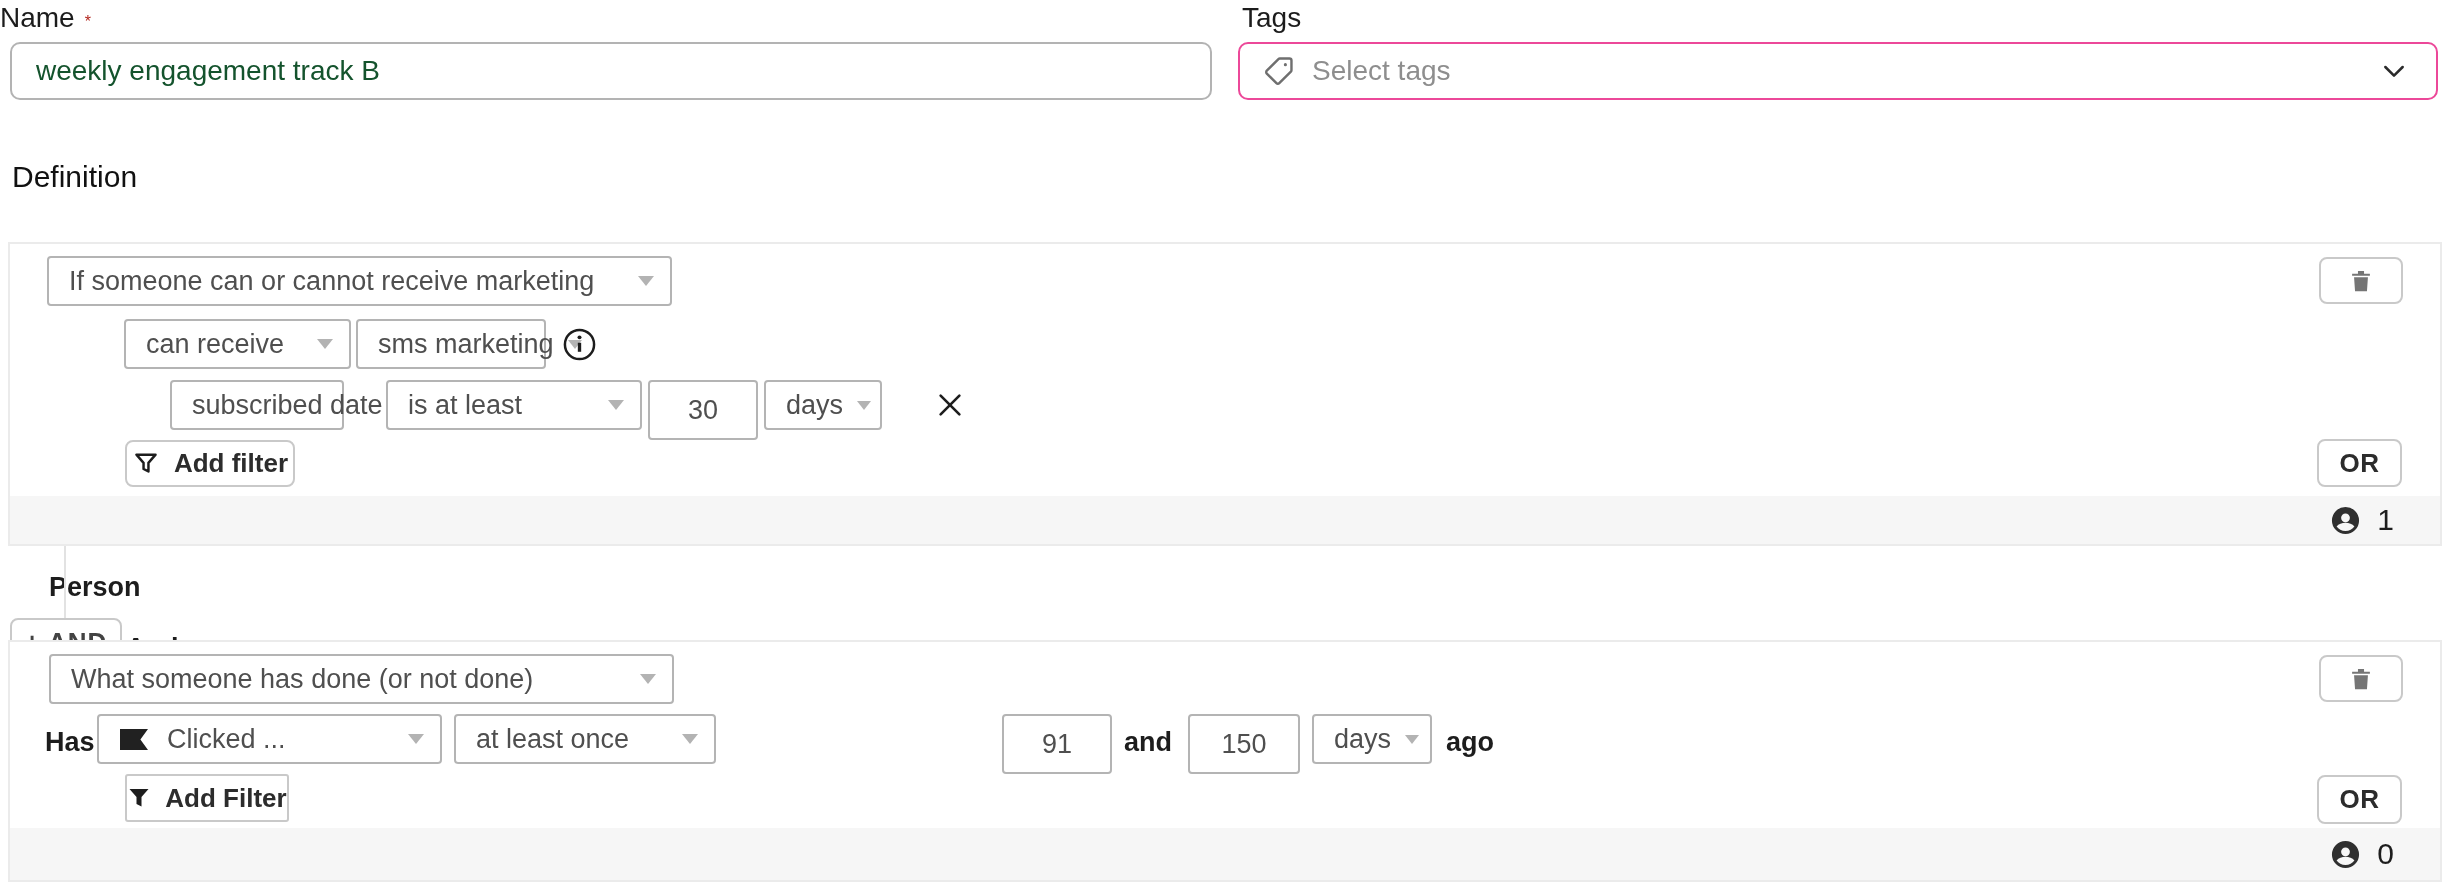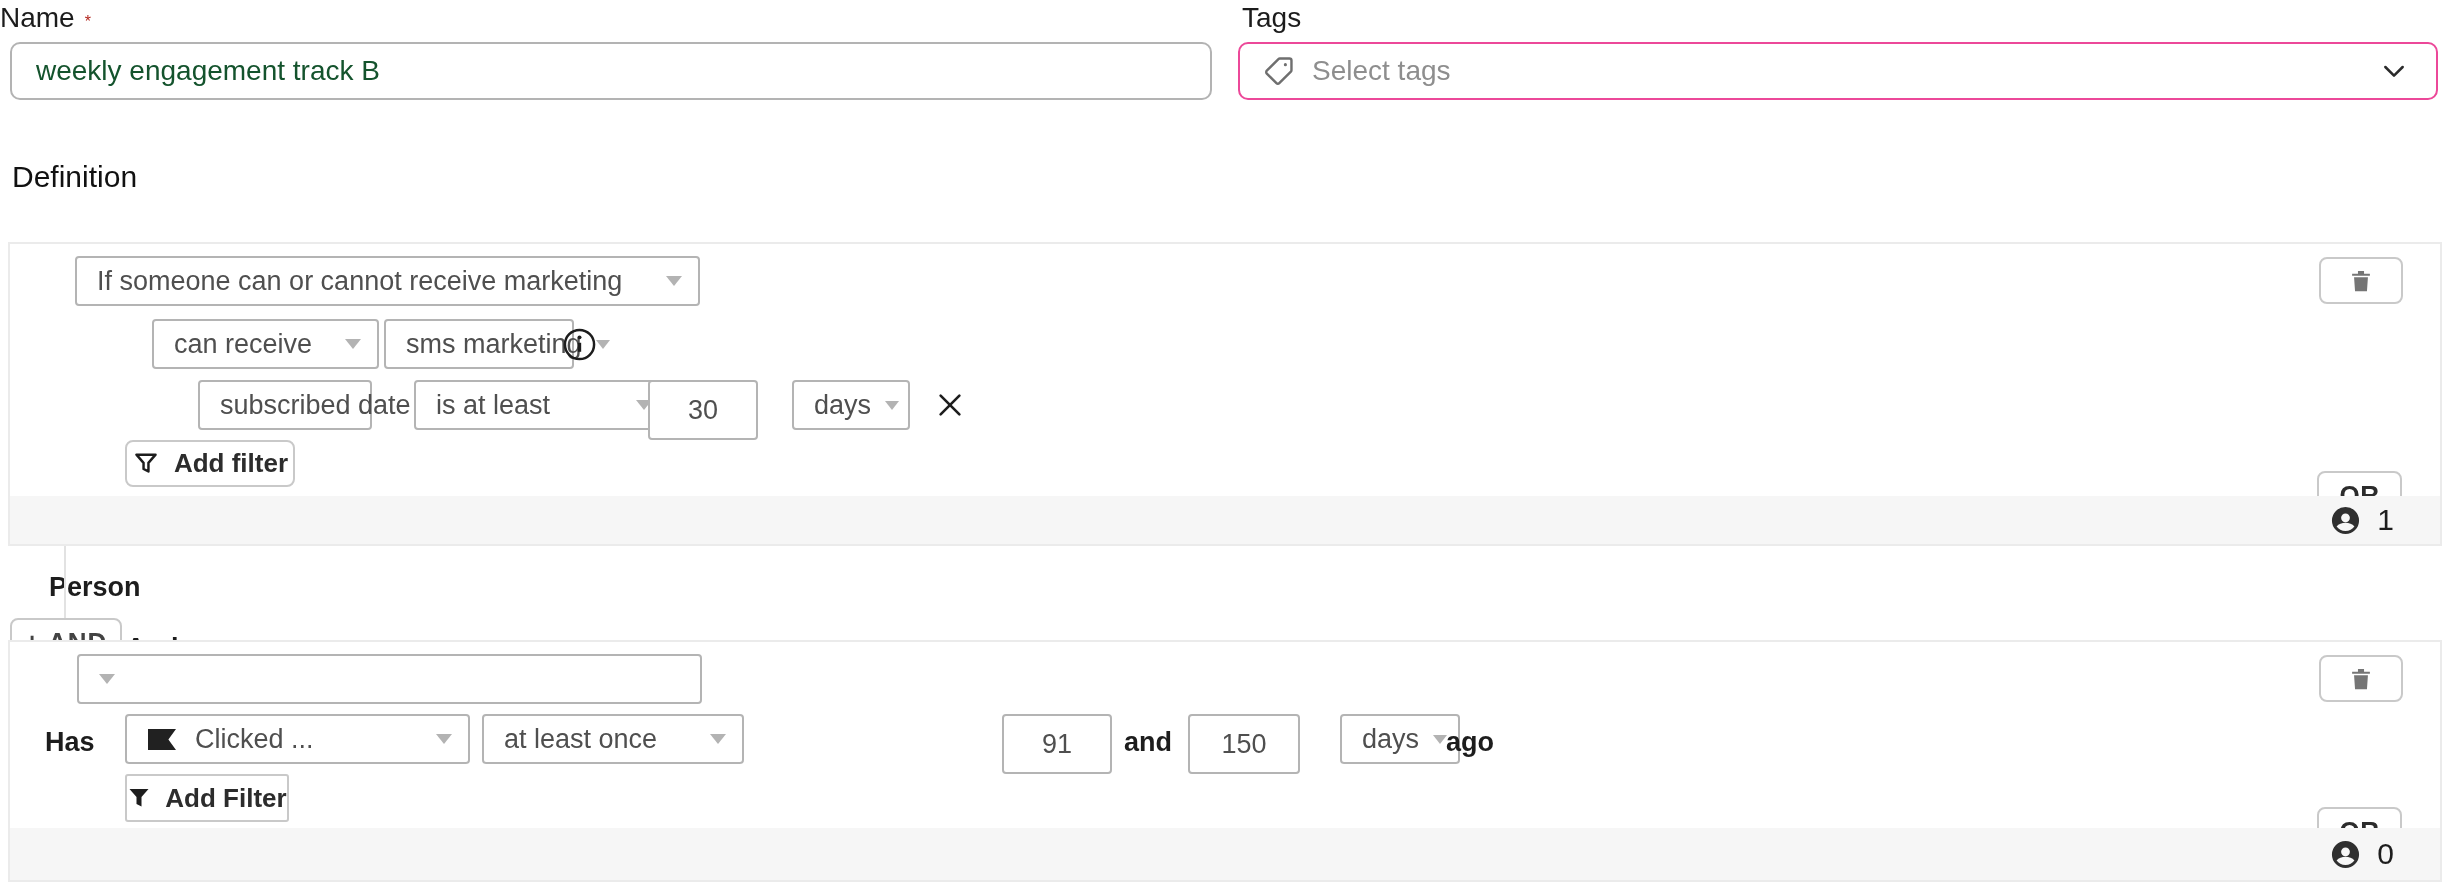--- a/index.html
+++ b/index.html
@@ -30,42 +30,42 @@
   .card-footer { position: absolute; left: 0; right: 0; bottom: 0;
     background: #f6f6f6; display: flex; align-items: center;
     justify-content: flex-end; gap: 16px; padding-right: 46px; }
   .count-num { font-size: 30px; color: #1d1d1d; }
 
   .select {
     position: absolute; display: flex; align-items: center;
     justify-content: space-between; gap: 14px;
     border: 2px solid #b4b4b4; border-radius: 4px; background: #fff;
     color: #4f4f4f; font-size: 27px; padding: 0 16px 0 20px; height: 50px;
-    cursor: pointer; white-space: nowrap; margin-left: 28px;
+    cursor: pointer; white-space: nowrap;
   }
   .caret { width: 0; height: 0; flex: none;
     border-left: 8px solid transparent; border-right: 8px solid transparent;
     border-top: 10px solid #b3b3b3; }
   .num-input {
     position: absolute; border: 2px solid #b4b4b4; border-radius: 4px;
     background: #fff; color: #4f4f4f; font-size: 27px; text-align: center;
     height: 60px; outline: none;
     font-family: "Liberation Sans", "DejaVu Sans", sans-serif;
   }
   .row-label { position: absolute; font-size: 27px; font-weight: 700;
     color: #1d1d1d; white-space: nowrap; }
 
   .btn {
     position: absolute; display: flex; align-items: center; justify-content: center;
     gap: 14px; background: #fff; border: 2px solid #c9c9c9; border-radius: 8px;
     font-size: 26px; font-weight: 700; color: #2c2c2c; cursor: pointer;
     font-family: "Liberation Sans", "DejaVu Sans", sans-serif;
   }
   .btn.sq { border-radius: 3px; }
-  .or-btn { letter-spacing: 0.5px; margin-top: 32px; }
+  .or-btn { letter-spacing: 0.5px; }
   .and-connector-line { position: absolute; left: 64px; top: 546px;
     width: 2px; height: 96px; background: #e2e2e2; }
   .and-btn { letter-spacing: 1px; color: #434343; margin-top: 48px; }
   .icon { flex: none; display: inline-flex; }
 </style>
 </head>
 <body>
 
 <div class="abs" style="left:0; top:2px;">
   <span class="field-label">Name</span><span class="req">*</span>
@@ -168,20 +168,21 @@
 </div>
 
 <div class="and-connector-line"></div>
 <button class="btn and-btn" style="left:10px; top:570px; width:112px; height:48px;">
   <span>+ AND</span>
 </button>
 
 <div class="group-card" style="top:640px; height:242px;">
 
   <div class="select" style="left:39px; top:12px; width:625px;">
+    <span>What someone has done (or not done)</span>
     <span class="caret"></span>
   </div>
 
   <button class="btn" style="right:37px; top:13px; width:84px; height:47px;">
     <span class="icon">
       <svg width="26" height="28" viewBox="0 0 24 24">
           <path fill="#757575" d="M9.2 2.8h5.6v2.4h5.4v2H3.8v-2h5.4V2.8zM5.6 8.6h12.8l-.9 12.8H6.5L5.6 8.6z"></path>
         </svg>
     </span>
   </button>

